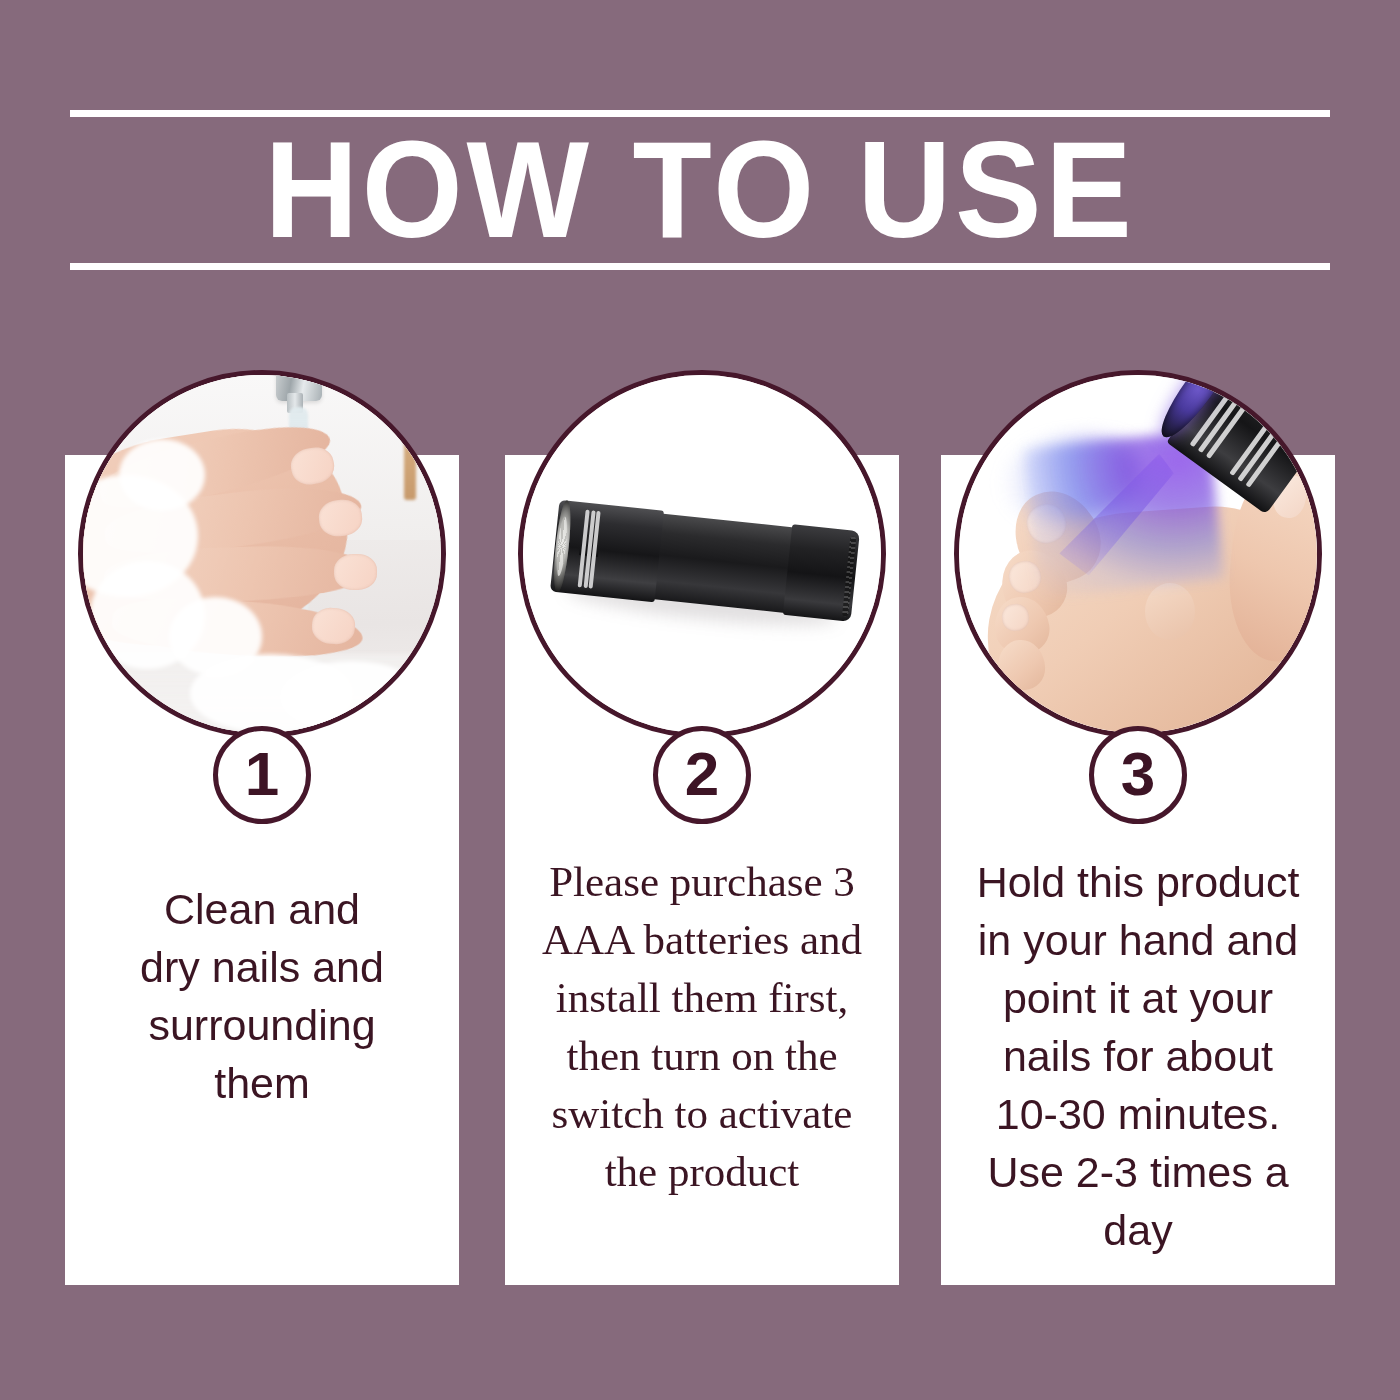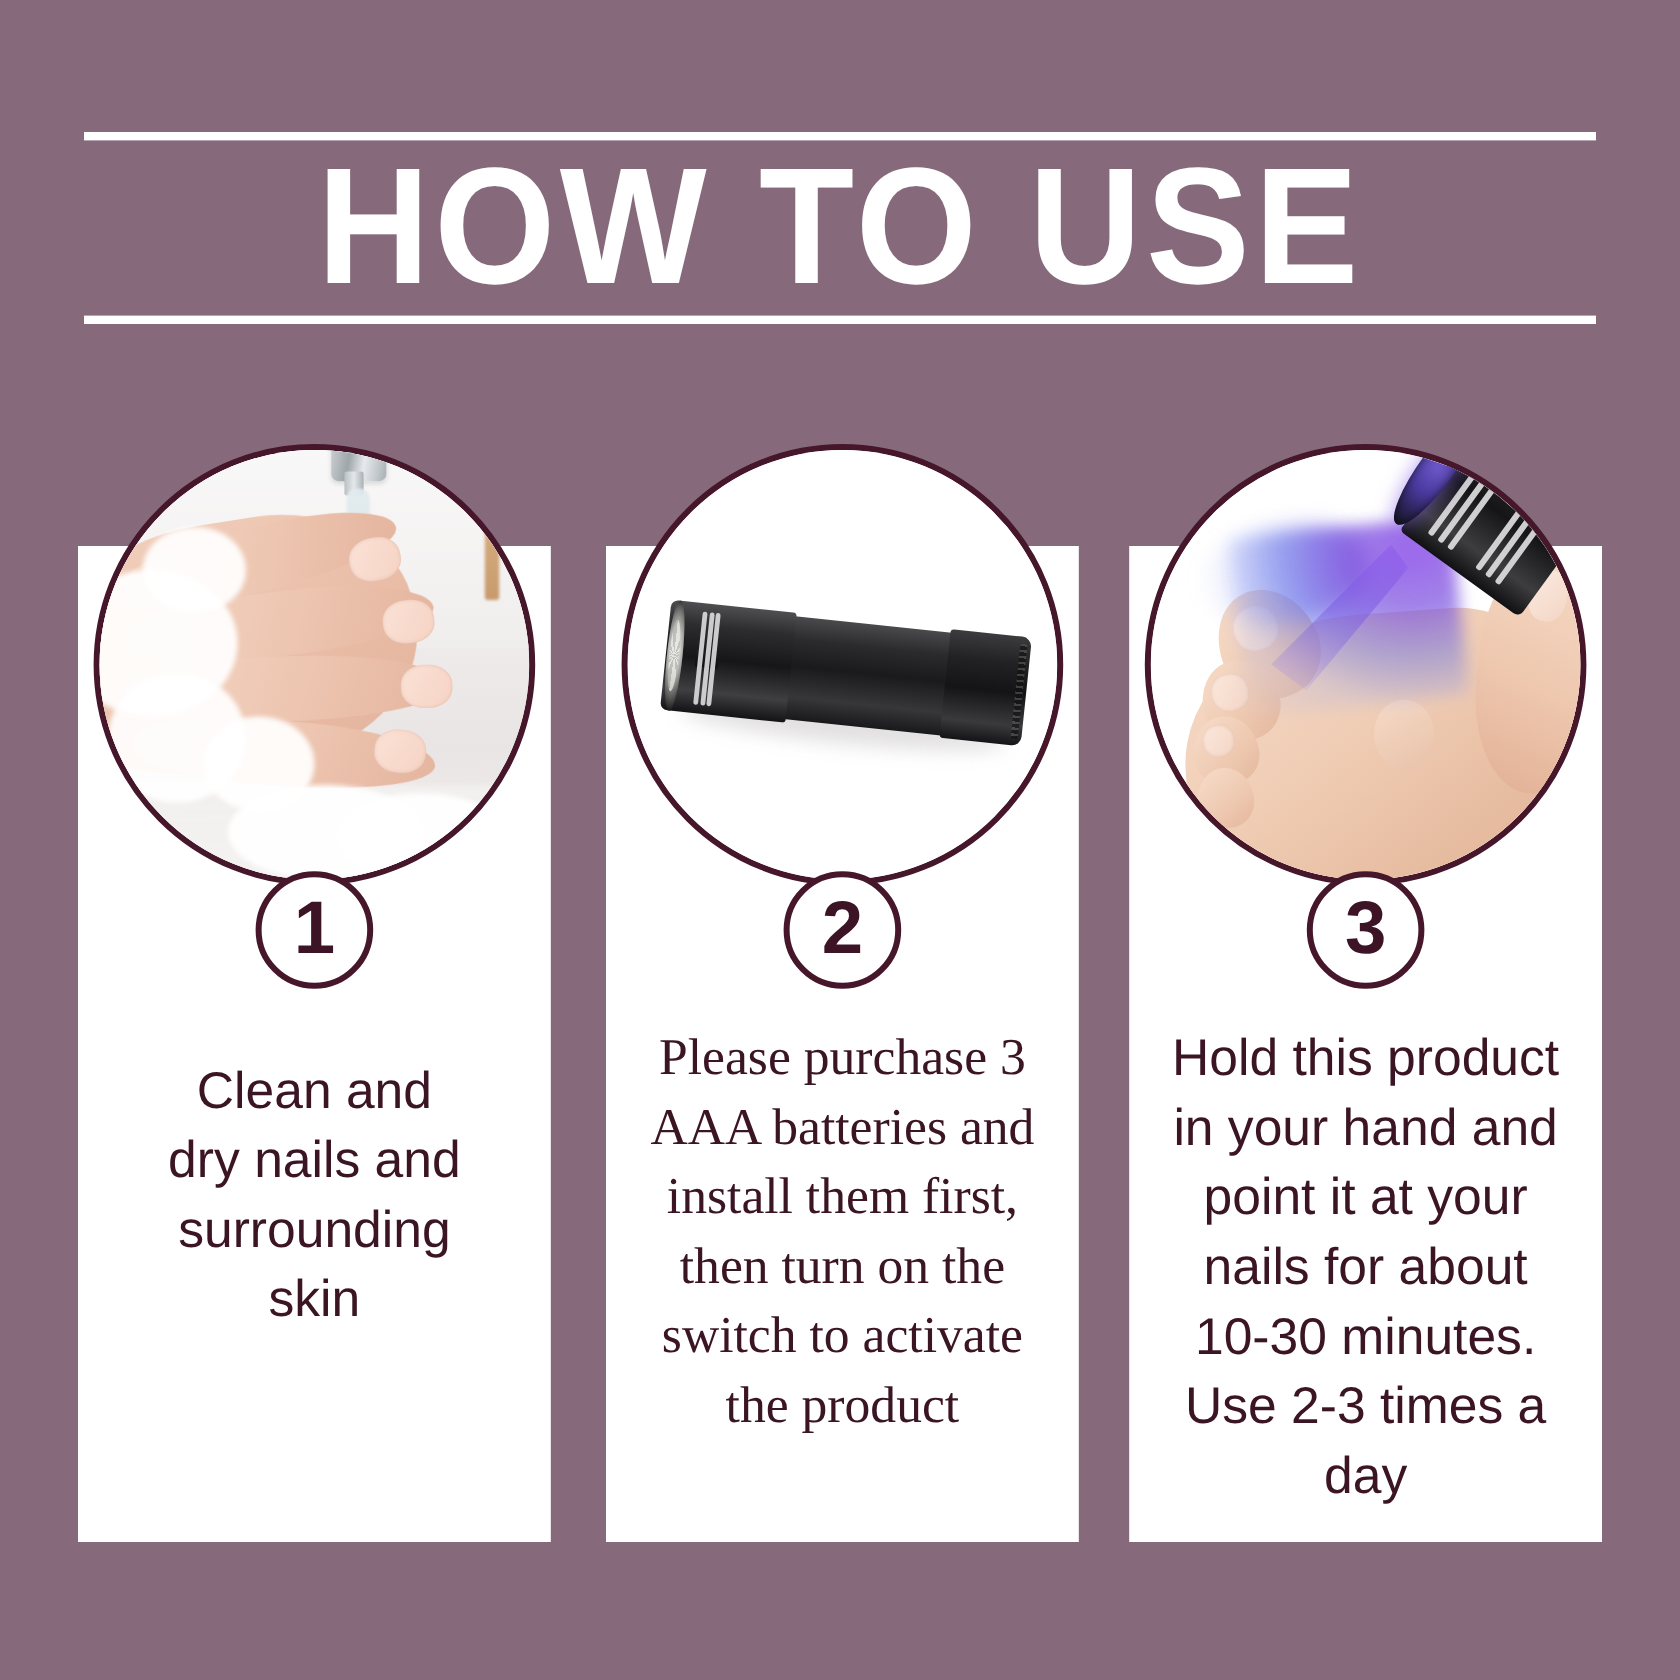--- a/index.html
+++ b/index.html
@@ -538,21 +538,21 @@
       </div>
     </div>
 
     <div class="badge badge-1">
       <span>1</span>
     </div>
 
     <div class="caption cap-1">Clean and
 dry nails and
 surrounding
-skin</div>
+them</div>
 
     <div class="card card-2"></div>
 
     <div class="photo-ring ring-2">
       <div class="photo">
         <div class="torch-bg"></div>
         <div class="torch-shadow"></div>
         <div class="torch">
           <div class="torch-body"></div>
           <div class="torch-tail"></div>

